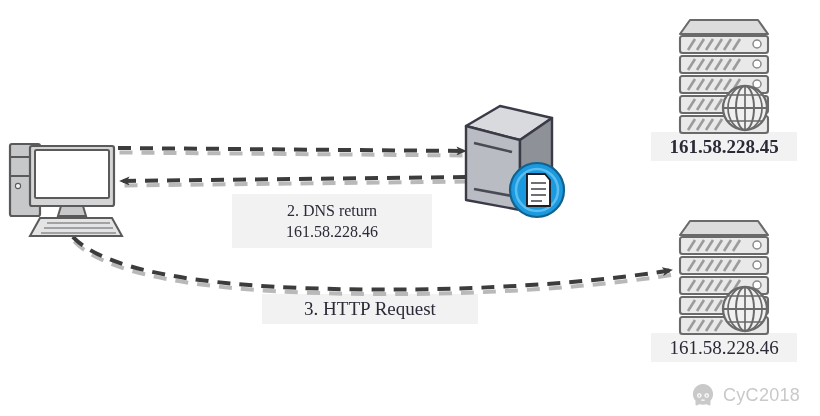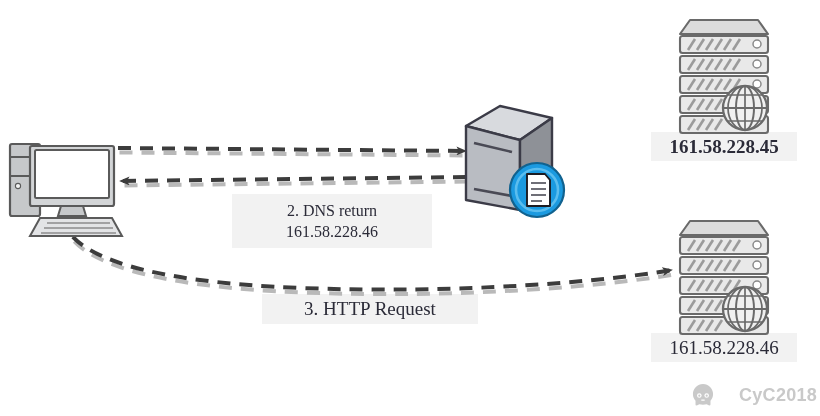--- a/index.html
+++ b/index.html
@@ -56,23 +56,22 @@
   }
   #arrow-layer { z-index: 2; }
   #icon-layer  { z-index: 3; }
 
   
   #watermark {
     position: absolute;
     left: 690px; top: 382px;
     display: flex;
     align-items: center;
-    gap: 23px;
+    gap: 7px;
     z-index: 4;
-    font-weight: bold;
   }
   #watermark .wm-text {
     font-family: "Liberation Sans", sans-serif;
     font-size: 18px;
     color: #c9c9c9;
     letter-spacing: 0.3px;
   }
 </style>
 </head>
 <body>

